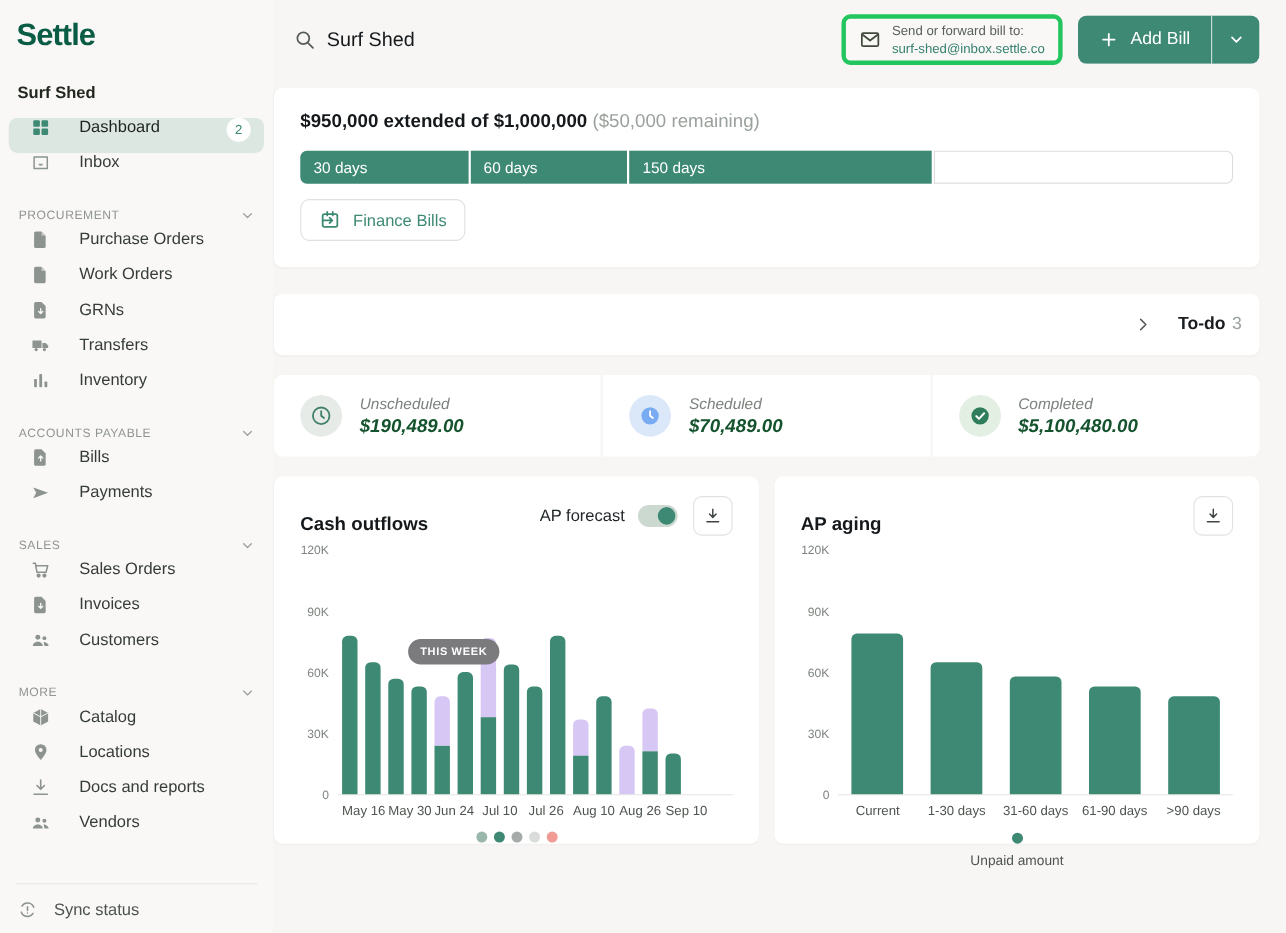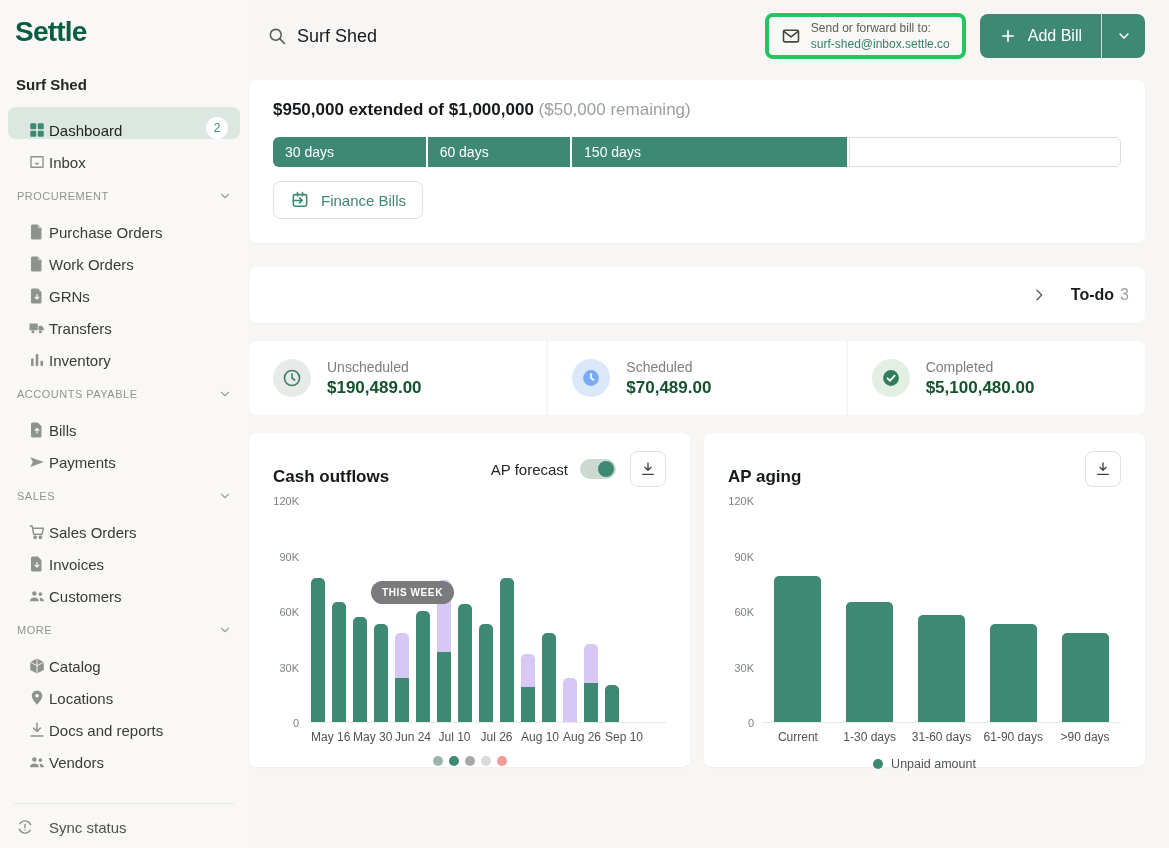--- a/index.html
+++ b/index.html
@@ -15,21 +15,21 @@
   
   .sidebar {
     position:absolute; left:0; top:0; bottom:0; width:248px;
     background:#f9f8f6; display:flex; flex-direction:column;
   }
   .logo { margin:16px 0 0 15px; font-size:28px; font-weight:700; letter-spacing:-0.8px; color:#0b5c45; }
   .org  { margin:28px 0 14px 16px; font-size:15px; font-weight:700; color:#22271f; }
   .nav { flex:1; overflow:hidden; }
   .nav-item {
     height:32px; margin:0 8px; padding:0 12px 0 20px; border-radius:8px;
-    display:flex; align-items:flex-end; gap:3px; font-size:15px; color:#363c37; cursor:pointer;
+    display:flex; align-items:flex-start; gap:26px; font-size:15px; color:#363c37; cursor:pointer;
   }
   .nav-item.active { background:#dde7e1; }
   .nav-item.active .nlabel { color:#20261f; }
   .nicon { width:18px; height:18px; color:#8d938e; flex:0 0 18px; }
   .nicon.green { color:#3d8973; }
   .badge {
     margin-left:auto; width:22px; height:22px; border-radius:50%;
     background:#ffffff; color:#3d8973; font-size:12px; display:flex; align-items:center; justify-content:center;
   }
   .section-header {
@@ -87,21 +87,21 @@
   }
   .finance-btn .ficon { width:20px; height:20px; }
 
   
   .todo-card { margin-top:24px; height:56px; display:flex; align-items:center; padding:0 16px 0 32px; gap:24px; cursor:pointer;justify-content:flex-end; }
   .todo-chev { width:16px; height:16px; color:#565c57; }
   .todo-title { font-size:16px; font-weight:700; color:#191d1f; }
   .todo-count { font-size:16px; color:#9aa09b; margin-left:-18px; }
 
   
-  .stats { margin-top:18px; display:flex; gap:2px; }
+  .stats { margin-top:18px; display:flex; gap:2px;font-style:italic; }
   .stat { flex:1; background:#fff; height:74px; display:flex; align-items:center; gap:16px; padding-left:24px; }
   .stat.first { border-radius:8px 0 0 8px; }
   .stat.last  { border-radius:0 8px 8px 0; }
   .stat-circle { width:38px; height:38px; border-radius:50%; display:flex; align-items:center; justify-content:center; }
   .stat-circle.sage  { background:#e7ebe7; color:#41806b; }
   .stat-circle.blue  { background:#dbe8fa; color:#79abf2; }
   .stat-circle.green { background:#e2efe2; color:#2f7d5b; }
   .stat-label { font-size:14px; color:#7b817c; margin-bottom:3px; }
   .stat-value { font-size:17px; font-weight:700; color:#14532d; }
 
@@ -137,21 +137,21 @@
   .cash-x .xslot { width:35px; flex:0 0 35px; margin-right:7px; text-align:center; white-space:nowrap; }
   .aging-x { padding-left:34px; }
   .aging-x .xslot { flex:1; text-align:center; white-space:nowrap; }
   .this-week {
     position:absolute; left:64px; top:80px; z-index:2;
     background:#7b7b7e; color:#fff; font-size:10px; font-weight:700; letter-spacing:.6px;
     padding:6px 11px; border-radius:999px; white-space:nowrap;
   }
   .dots { margin-top:12px; display:flex; justify-content:center; gap:6px; }
   .dot { width:10px; height:10px; border-radius:50%; cursor:pointer; }
-  .legend { margin-top:13px; display:flex; justify-content:center; align-items:center; gap:8px; font-size:12.5px; color:#4f554f; }
+  .legend { margin-top:13px; display:flex; justify-content:center; align-items:center; gap:8px; font-size:12.5px; color:#4f554f;flex-direction:column; }
   .legend-dot { width:10px; height:10px; border-radius:50%; background:#3d8973; }
 </style>
 </head>
 <body>
 
 <aside class="sidebar">
   <div class="logo">Settle</div>
   <div class="org">Surf Shed</div>
 
   <nav class="nav">

